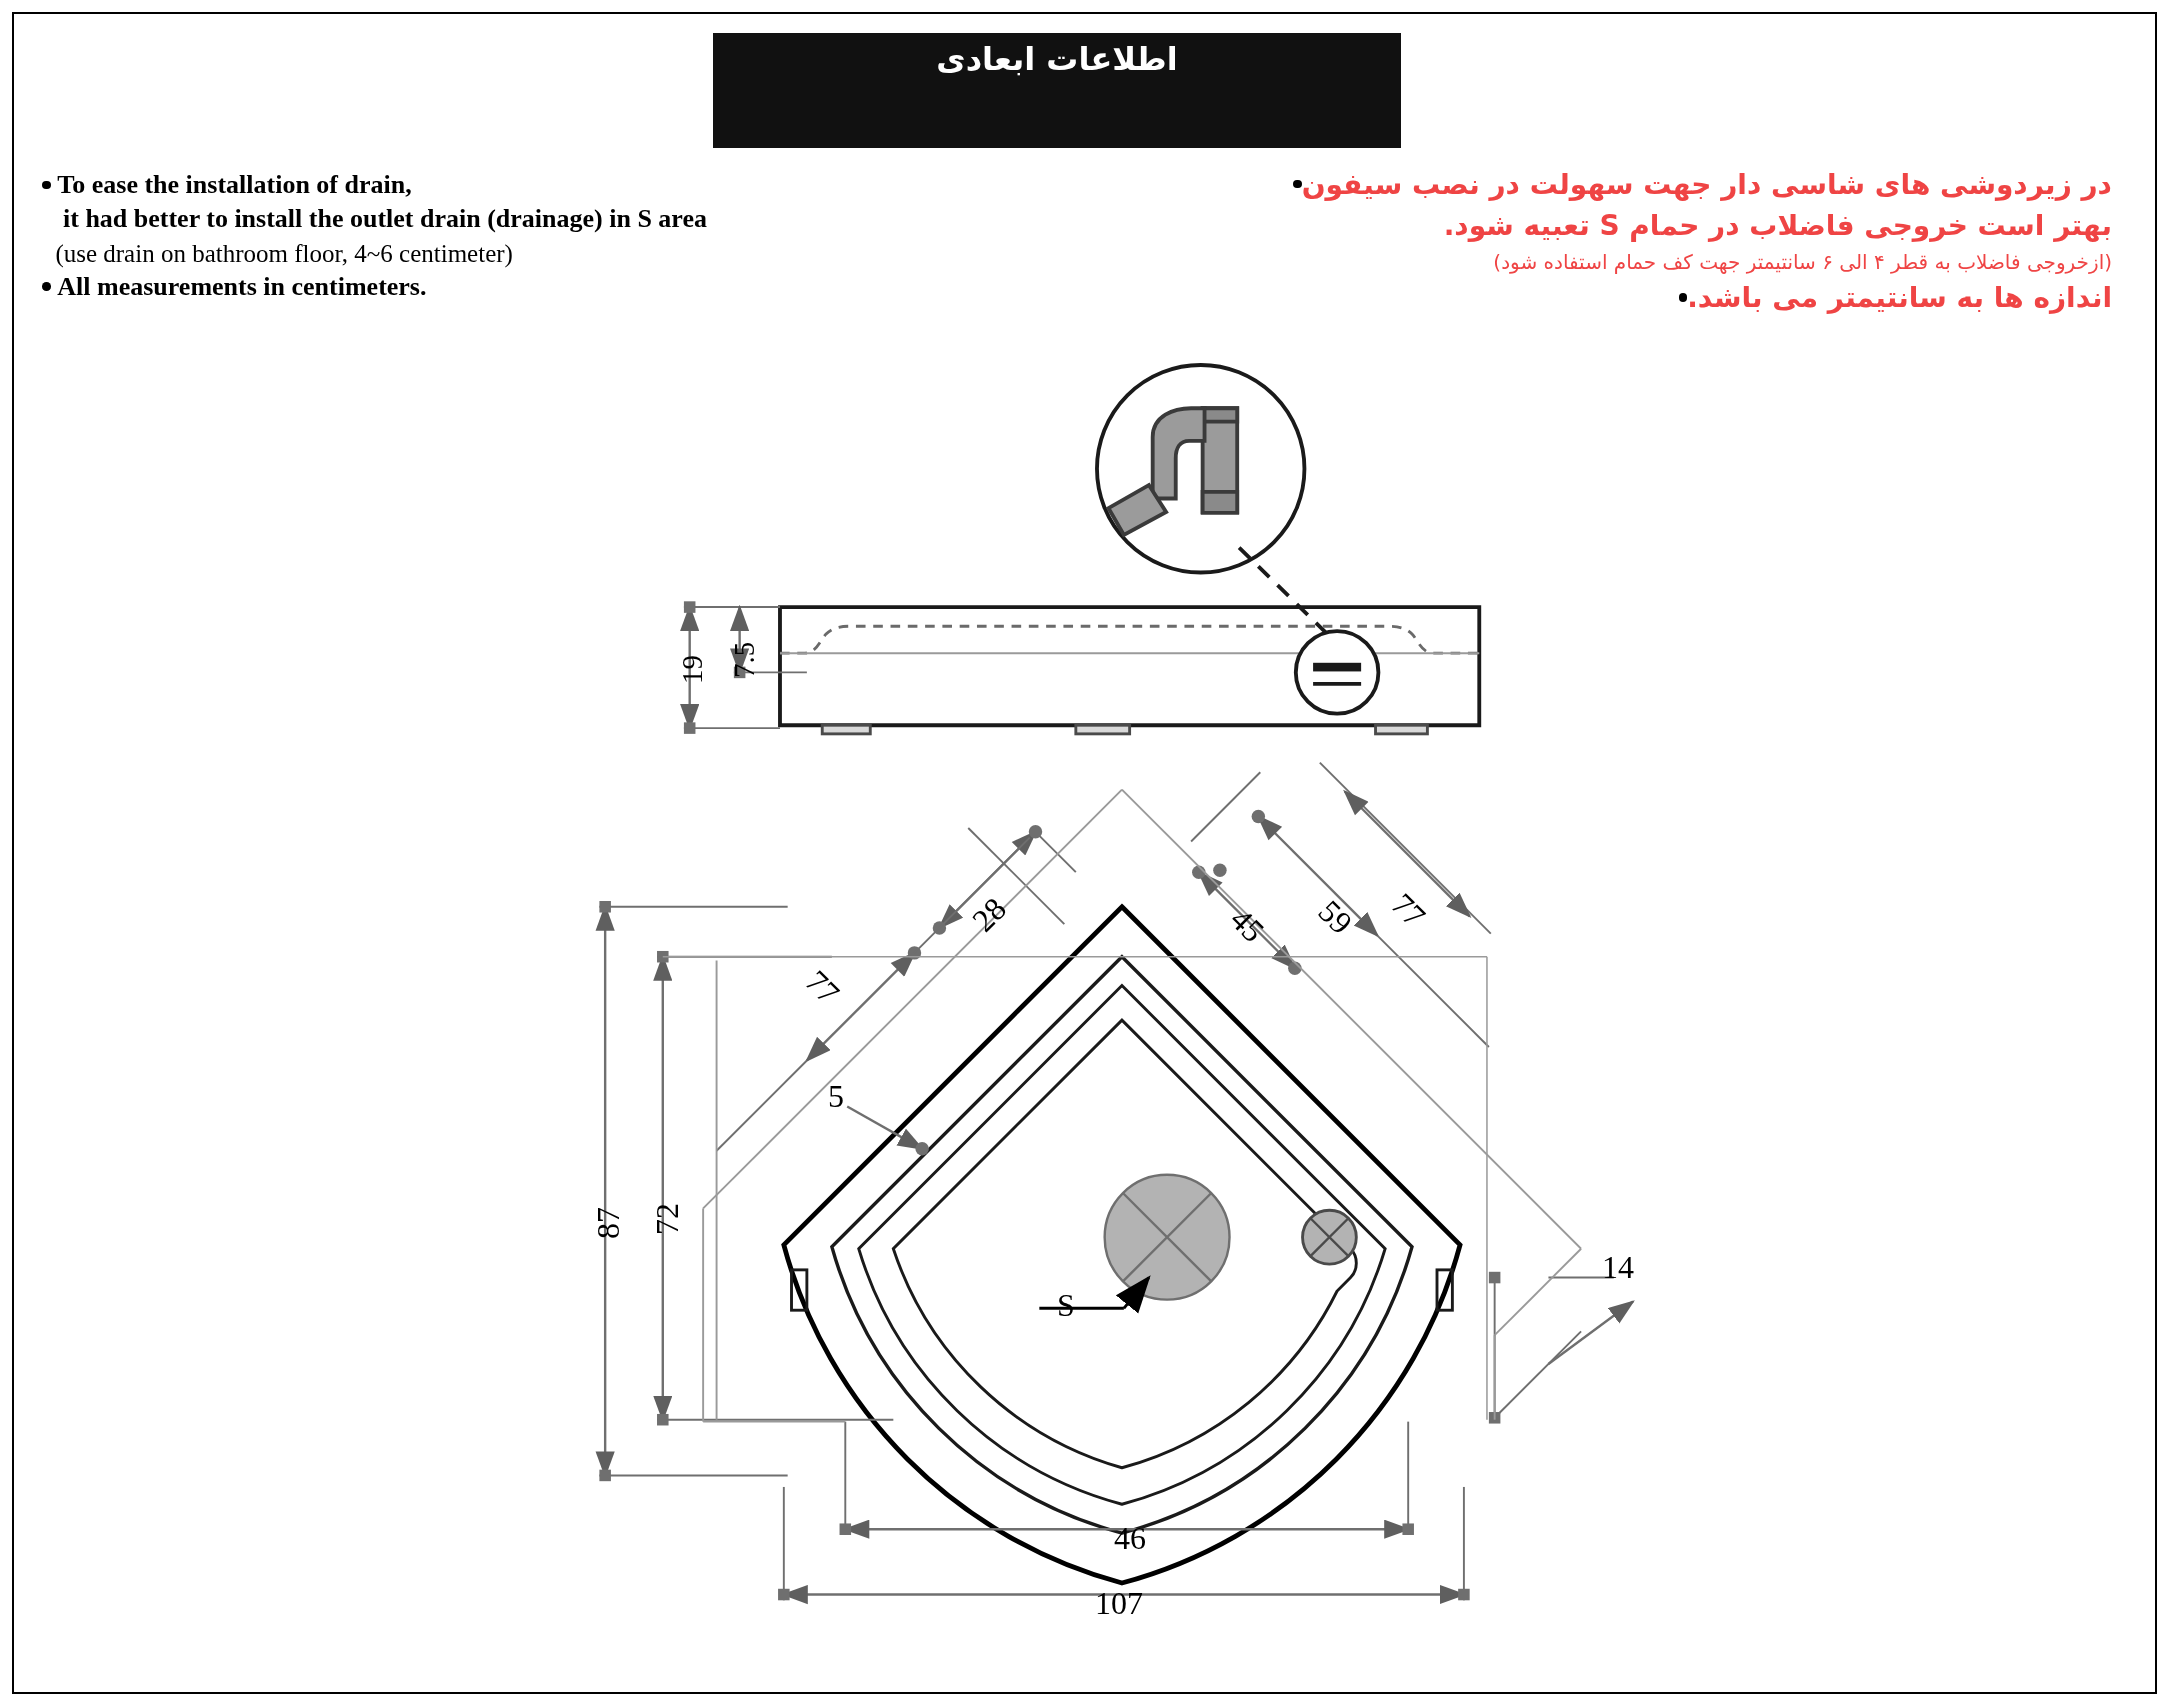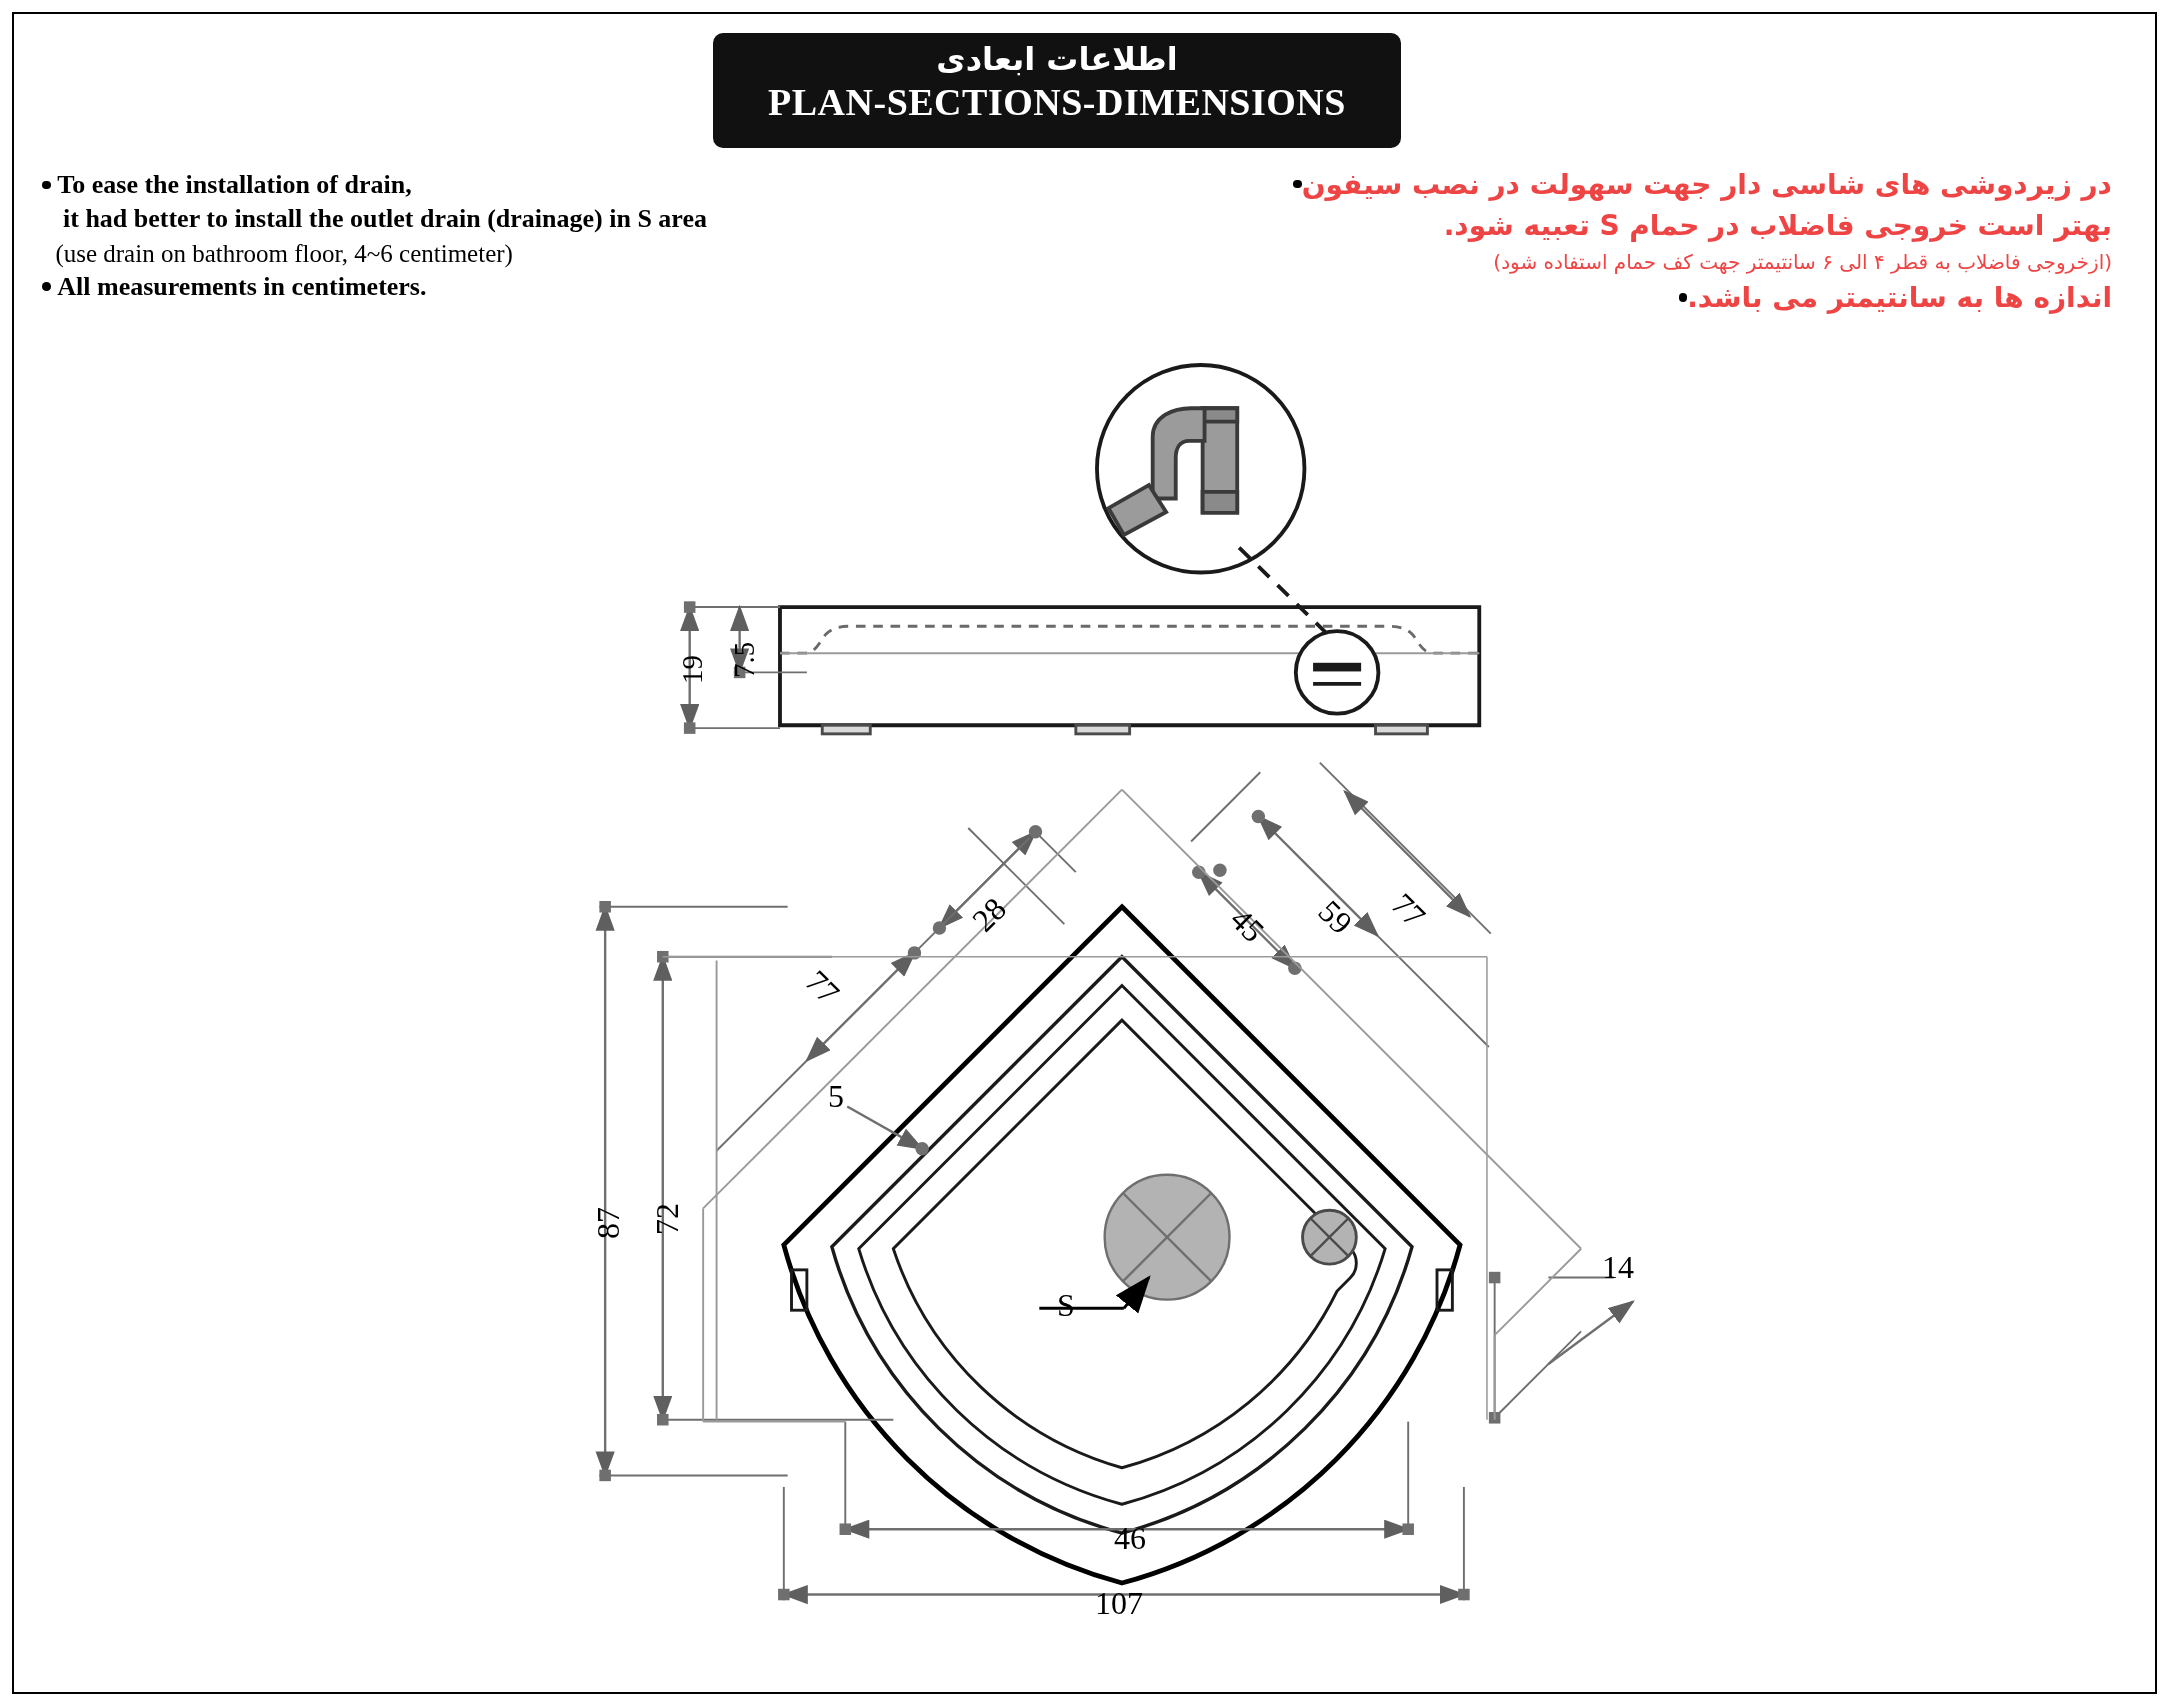--- a/index.html
+++ b/index.html
@@ -31,21 +31,20 @@
     position: absolute;
     left: 713px;
     top: 33px;
     width: 688px;
     height: 115px;
     background: #111111;
     color: #ffffff;
     text-align: center;
     box-sizing: border-box;
     padding-top: 5.8px;
-    border-radius: 10px;
   }
   .title-fa {
     font-family: "DejaVu Sans", sans-serif;
     font-size: 32px;
     font-weight: bold;
     direction: rtl;
     line-height: 1.25;
   }
   .title-en {
     font-family: "Liberation Serif", serif;
@@ -129,21 +128,20 @@
 </style>
 </head>
 <body>
 
 <div id="page">
 
   <div class="outer-frame"></div>
 
   <div class="title-box">
     <div class="title-fa">اطلاعات ابعادی</div>
-    <div class="title-en">PLAN-SECTIONS-DIMENSIONS</div>
   </div>
 
   <div class="notes-en">
     <div class="line"><span class="bullet-dot"></span><span>To ease the installation of drain,</span></div>
     <div class="line indent1">it had better to install the outlet drain (drainage) in S area</div>
     <div class="line reg">(use drain on bathroom floor, 4~6 centimeter)</div>
     <div class="line"><span class="bullet-dot"></span><span>All measurements in centimeters.</span></div>
   </div>
 
   <div class="notes-fa">

